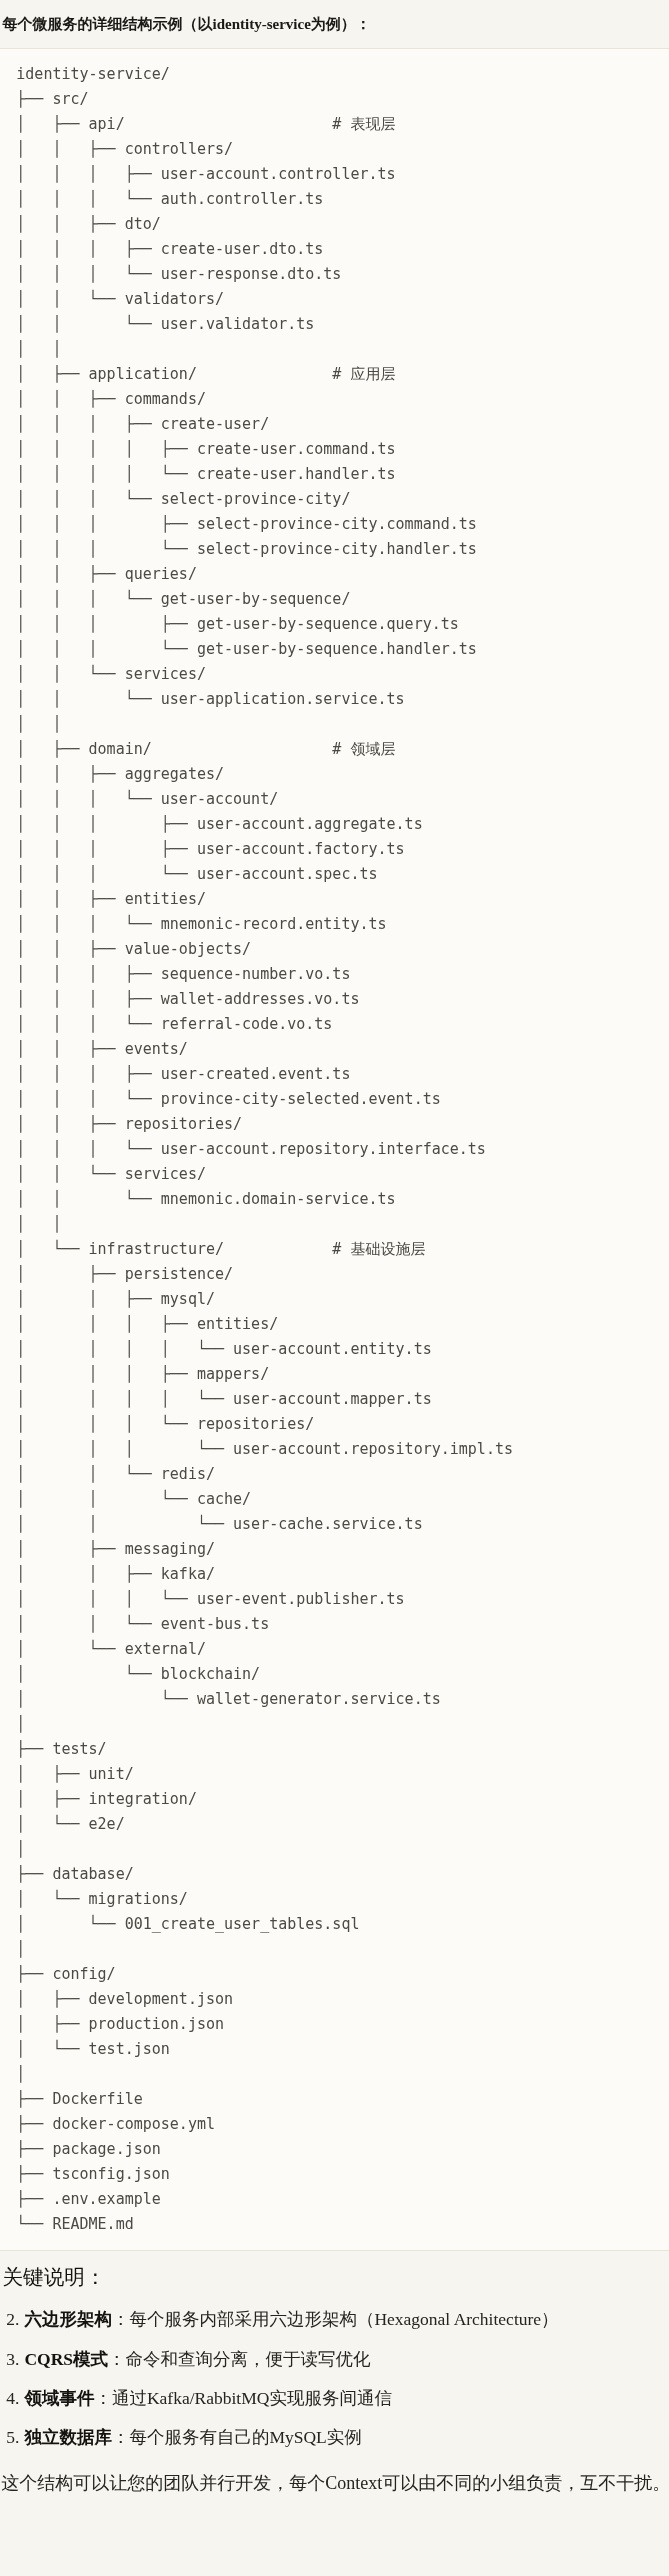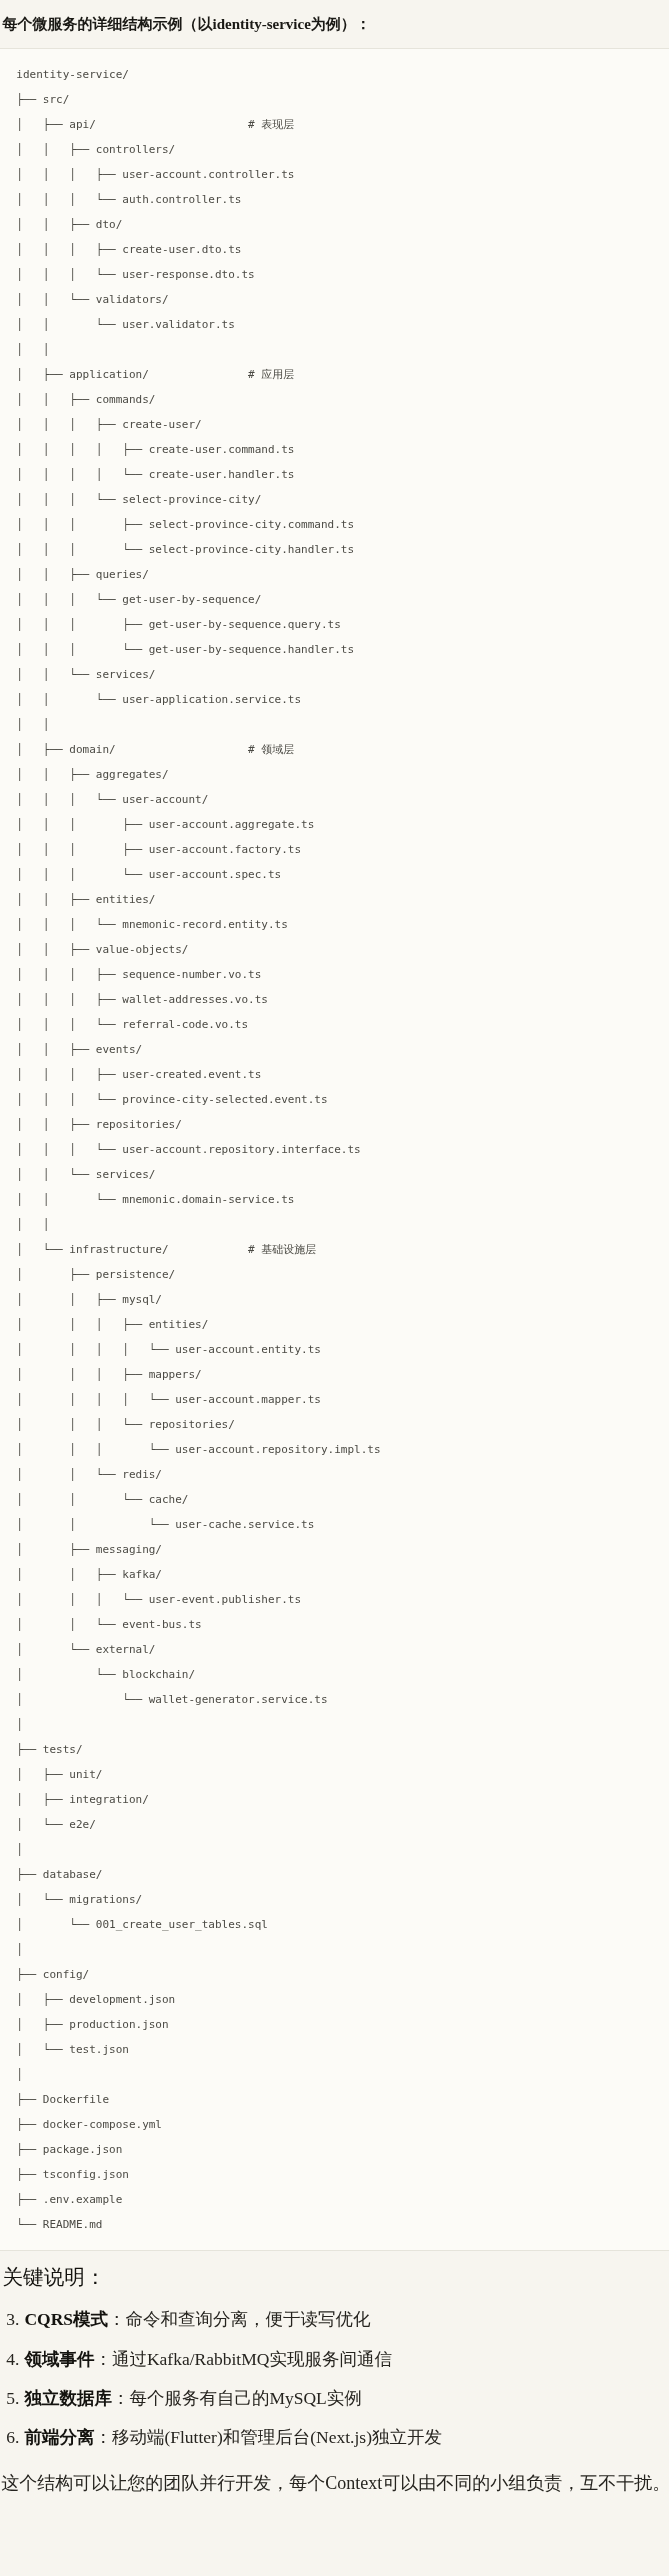--- a/index.html
+++ b/index.html
@@ -22,21 +22,21 @@
     overflow: hidden;
   }
   .code-block {
     background: #fcfbf7;
     border-top: 0.6px solid #e6e4db;
     border-bottom: 0.6px solid #e6e4db;
   }
   .file-tree {
     margin: 0;
     font-family: "DejaVu Sans Mono", monospace;
-    font-size: 11px;
+    font-size: 15px;
     line-height: 25px;
     color: #4b4a44;
     padding: 13px 5px 13px 16.3px;
     white-space: pre;
     overflow: hidden;
     tab-size: 4;
   }
   .notes {
     padding: 0 11.3px 15px 2.5px;
     font-size: 17.5px;
@@ -165,33 +165,33 @@
 ├── tsconfig.json
 ├── .env.example
 └── README.md</pre>
 </div>
 
 <div class="notes">
 
   <div class="notes-heading">关键说明：</div>
 
 
+  <div class="note-item">
+    <span class="note-num">2.</span><span class="note-term">六边形架构</span><span class="note-desc">：每个服务内部采用六边形架构（Hexagonal Architecture）</span>
+  </div>
 
   <div class="note-item">
     <span class="note-num">3.</span><span class="note-term">CQRS模式</span><span class="note-desc">：命令和查询分离，便于读写优化</span>
   </div>
 
   <div class="note-item">
     <span class="note-num">4.</span><span class="note-term">领域事件</span><span class="note-desc">：通过Kafka/RabbitMQ实现服务间通信</span>
   </div>
 
   <div class="note-item">
     <span class="note-num">5.</span><span class="note-term">独立数据库</span><span class="note-desc">：每个服务有自己的MySQL实例</span>
   </div>
 
-  <div class="note-item">
-    <span class="note-num">6.</span><span class="note-term">前端分离</span><span class="note-desc">：移动端(Flutter)和管理后台(Next.js)独立开发</span>
-  </div>
 
   <div class="closing-paragraph">这个结构可以让您的团队并行开发，每个Context可以由不同的小组负责，互不干扰。</div>
 
 </div>
 
 
 </body></html>

